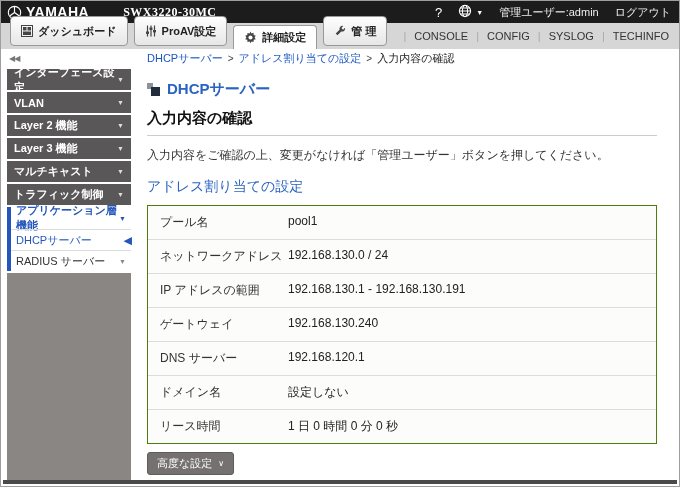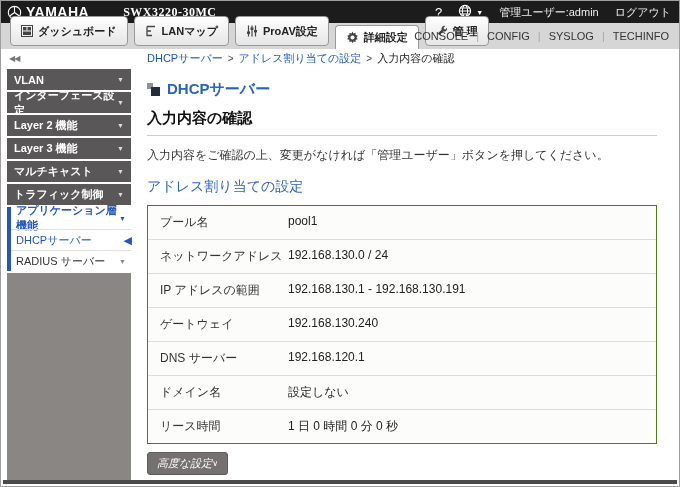--- a/index.html
+++ b/index.html
@@ -60,21 +60,21 @@
   h2.confirm { font-size:15px; font-weight:bold; color:#111; margin-top:10px; padding-bottom:7px; border-bottom:1px solid #ccc; }
   .desc { font-size:12px; color:#333; margin-top:11px; }
   .subhead { font-size:14px; color:#2b63c1; margin-top:14px; }
 
   .ctable { margin-top:9px; border:1px solid #4d7c0f; background:#fcfcfb; }
   .crow { display:flex; border-top:1px solid #dcdcdc; }
   .crow:first-child { border-top:none; }
   .clabel { width:140px; padding:8px 0 8px 12px; font-size:12px; color:#333; }
   .cvalue { flex:1; padding:8px 0; font-size:12px; color:#222; }
 
-  .adv-btn { display:inline-flex; align-items:center; margin-top:8px; background:#747170; border:1px solid #5f5c5b; color:#fff; font-size:11px; padding:3px 9px; border-radius:3px; cursor:pointer;font-style:italic; }
+  .adv-btn { display:inline-flex; align-items:center; gap:6px; margin-top:8px; background:#747170; border:1px solid #5f5c5b; color:#fff; font-size:11px; padding:3px 9px; border-radius:3px; cursor:pointer; }
   .adv-btn .chev { font-size:8px; }
 
   .bottom-strip { position:absolute; left:2px; right:2px; bottom:2px; height:4px; background:#4a4a4a; }
 </style>
 </head>
 <body>
 
 <div class="page" data-interactable="false">
 
   <div class="topbar" data-interactable="false">
@@ -115,28 +115,20 @@
             <rect x="2" y="2" width="3.5" height="3.5" fill="#444"></rect>
             <rect x="6.5" y="2" width="3.5" height="3.5" fill="#444"></rect>
             <rect x="2" y="6.5" width="8" height="3.5" fill="#444"></rect>
           </svg>
         </span>
       <span data-interactable="false">ダッシュボード</span>
     </div>
     <div class="tab" data-interactable="true">
       <span data-interactable="false">
           <svg width="12" height="12" viewBox="0 0 12 12">
-            <path d="M2 1.5h8 M2 1.5v9h5 M2 6h4" stroke="#444" stroke-width="1.3" fill="none"></path>
-          </svg>
-        </span>
-      <span data-interactable="false">LANマップ</span>
-    </div>
-    <div class="tab" data-interactable="true">
-      <span data-interactable="false">
-          <svg width="12" height="12" viewBox="0 0 12 12">
             <path d="M2.5 0.5v11 M6 0.5v11 M9.5 0.5v11" stroke="#444" stroke-width="1.2"></path>
             <rect x="1" y="6.5" width="3" height="2.4" fill="#444"></rect>
             <rect x="4.5" y="2.5" width="3" height="2.4" fill="#444"></rect>
             <rect x="8" y="5" width="3" height="2.4" fill="#444"></rect>
           </svg>
         </span>
       <span data-interactable="false">ProAV設定</span>
     </div>
     <div class="tab selected" data-interactable="true">
       <span data-interactable="false">
@@ -175,25 +167,25 @@
       <a data-interactable="true">アドレス割り当ての設定</a>
       <span class="bsep" data-interactable="false">&gt;</span>
       <span class="current" data-interactable="false">入力内容の確認</span>
     </div>
   </div>
 
   <div class="bodywrap">
 
     <div class="sidebar" data-interactable="false">
       <div class="side-item" data-interactable="true">
+        <span data-interactable="false">インターフェース設定</span>
+        <span class="arr" data-interactable="false">▼</span>
+      </div>
+      <div class="side-item" data-interactable="true">
         <span data-interactable="false">VLAN</span>
-        <span class="arr" data-interactable="false">▼</span>
-      </div>
-      <div class="side-item" data-interactable="true">
-        <span data-interactable="false">インターフェース設定</span>
         <span class="arr" data-interactable="false">▼</span>
       </div>
       <div class="side-item" data-interactable="true">
         <span data-interactable="false">Layer 2 機能</span>
         <span class="arr" data-interactable="false">▼</span>
       </div>
       <div class="side-item" data-interactable="true">
         <span data-interactable="false">Layer 3 機能</span>
         <span class="arr" data-interactable="false">▼</span>
       </div>

